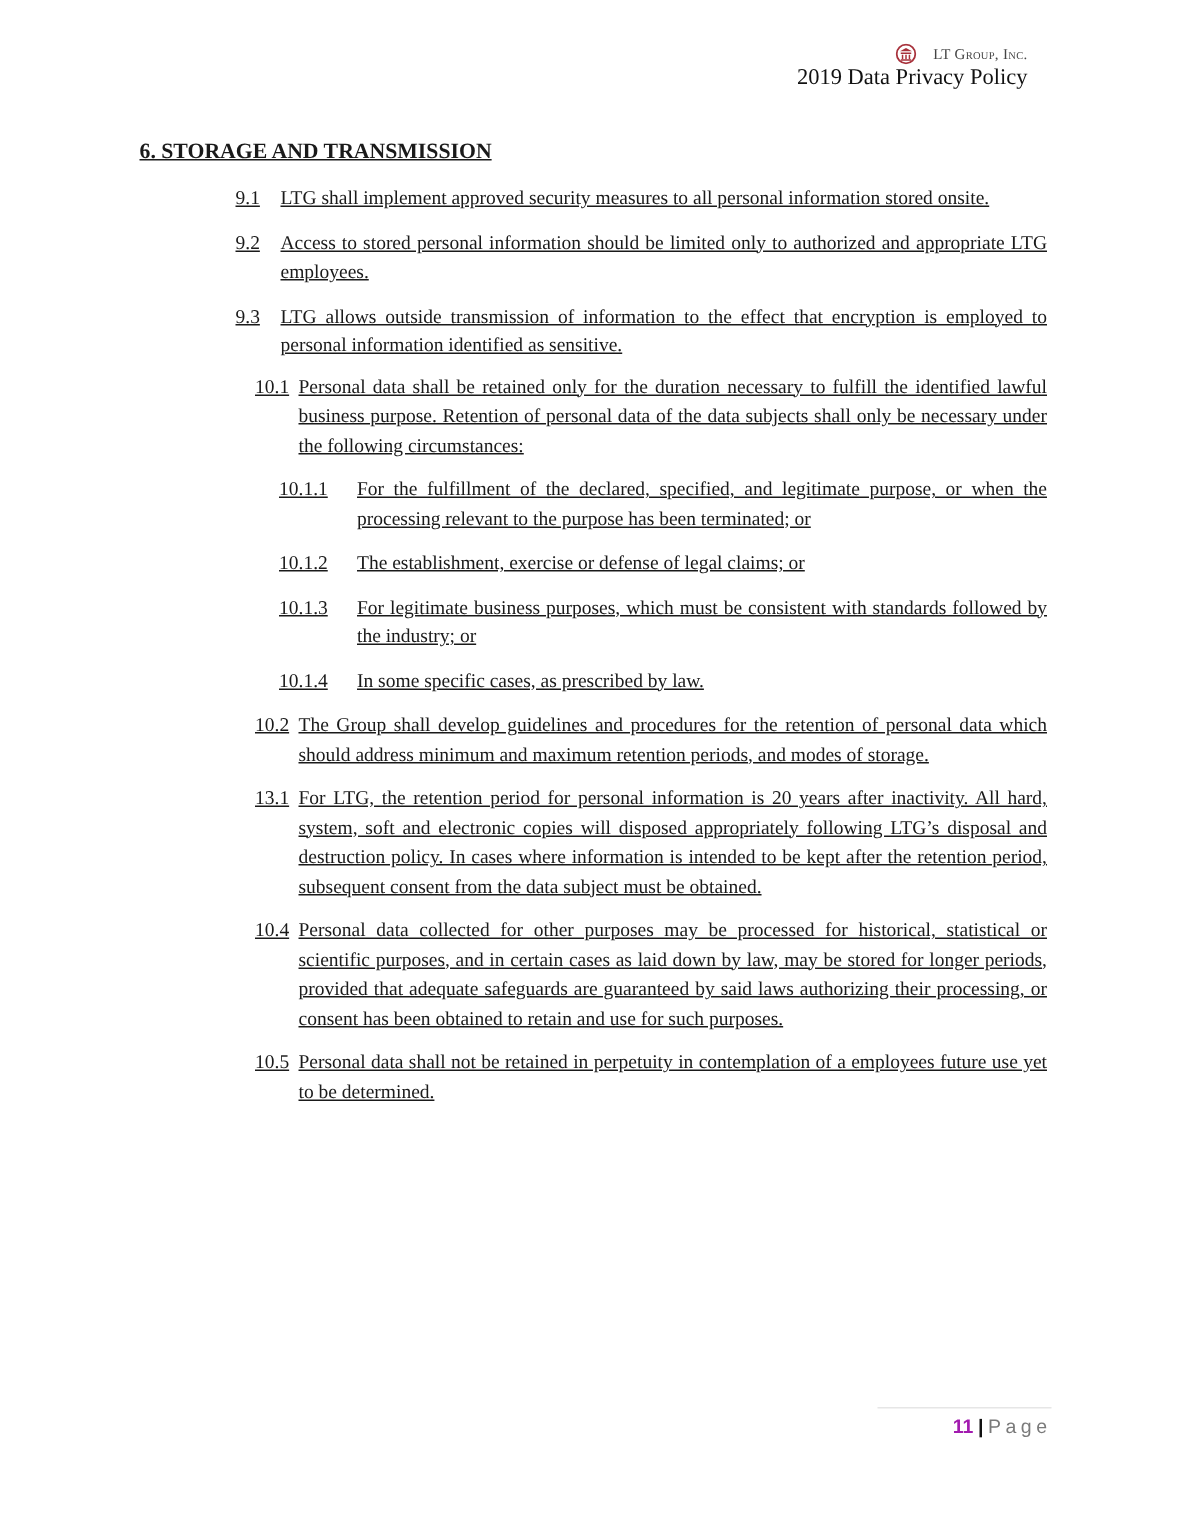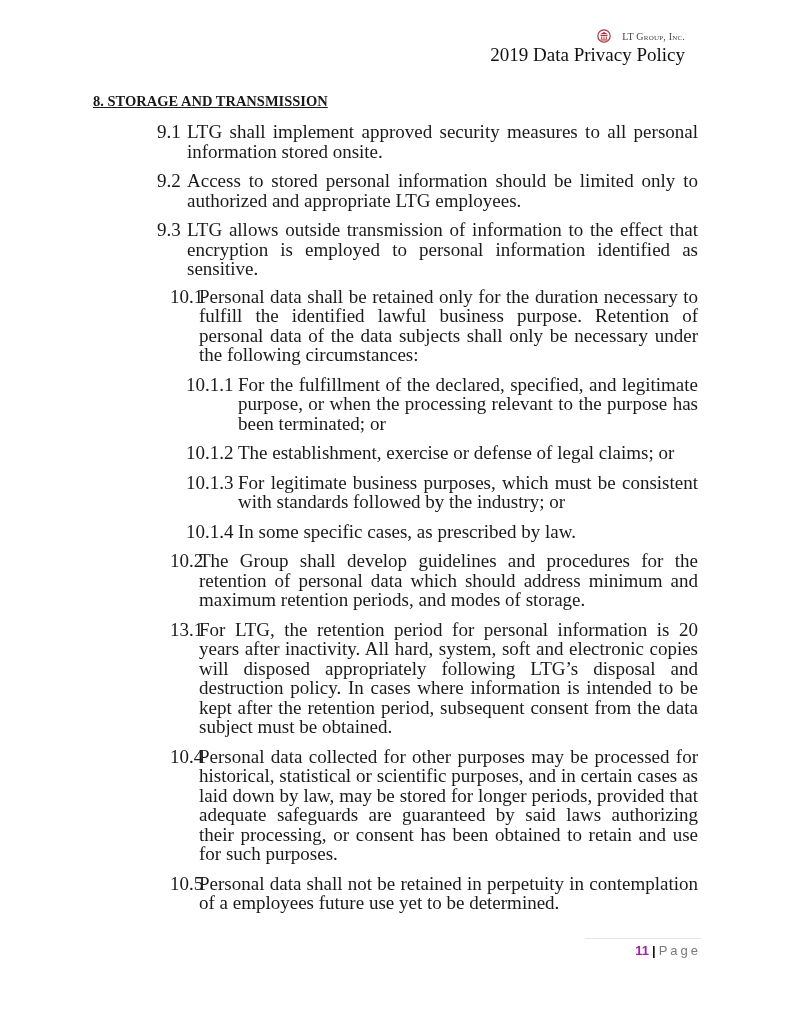--- a/index.html
+++ b/index.html
@@ -2,25 +2,25 @@
 <html><head>
 <meta charset="utf-8">
 <style>
   html, body { margin: 0; padding: 0; background: #ffffff; }
   body { width: 791px; height: 1024px; position: relative; overflow: hidden;
          font-family: "Liberation Serif", serif; color: #1a1a1a; }
   .header { position: absolute; right: 106px; top: 28px; text-align: right; }
   .logo-row { display: flex; align-items: center; justify-content: flex-end; gap: 11px; height: 16px; }
   .logo-icon { width: 14px; height: 14px; }
   .company { font-size: 10px; color: #444; letter-spacing: 0.2px; font-variant: small-caps; }
-  .doc-title { font-size: 19px; color: #111; margin-top: 0px; }
+  .doc-title { font-size: 15px; color: #111; margin-top: 0px; }
 
   .content { position: absolute; left: 93px; top: 92px; width: 605px; }
   .section-heading { font-weight: bold; font-size: 14.5px; text-decoration: underline; margin: 0 0 12px 0; line-height: 18px; }
-  .item { display: flex; font-size: 19px; line-height: 19.5px; margin-bottom: 10px; text-align: justify; }
+  .item { display: flex; font-size: 13px; line-height: 19.5px; margin-bottom: 10px; text-align: justify; text-decoration: underline; }
   .item .num { flex: 0 0 auto; }
   .item .text { flex: 1; }
   .lvl2 { margin-left: 64px; }
   .lvl2 .num { width: 30px; }
   .lvl2.wide .num { width: 29px; margin-left: 13px; }
   .lvl3 { margin-left: 93px; }
   .lvl3 .num { width: 52px; }
 
   .footer { position: absolute; left: 585px; top: 938px; width: 116px; border-top: 1px solid #e6e6e6; padding-top: 4px; font-family: "Liberation Sans", sans-serif; font-size: 13px; text-align: right; }
   .footer .pgnum { font-weight: bold; color: #a21caf; }
@@ -41,21 +41,21 @@
       <rect x="8.8" y="7.5" width="1" height="3" fill="#a8323c"></rect>
       <rect x="3.5" y="10.5" width="7" height="1" fill="#a8323c"></rect>
     </svg>
     <span class="company">LT Group, Inc.</span>
   </div>
   <div class="doc-title">2019 Data Privacy Policy</div>
 </div>
 
 <div class="content">
 
-  <div class="section-heading">8. STORAGE AND TRANSMISSION</div>
+  <div class="section-heading">6. STORAGE AND TRANSMISSION</div>
   <div class="item lvl2">
     <span class="num">9.1</span>
     <span class="text">LTG shall implement approved security measures to all personal information stored onsite.</span>
   </div>
   <div class="item lvl2">
     <span class="num">9.2</span>
     <span class="text">Access to stored personal information should be limited only to authorized and appropriate LTG employees.</span>
   </div>
   <div class="item lvl2" style="margin-bottom:8px;">
     <span class="num">9.3</span>

